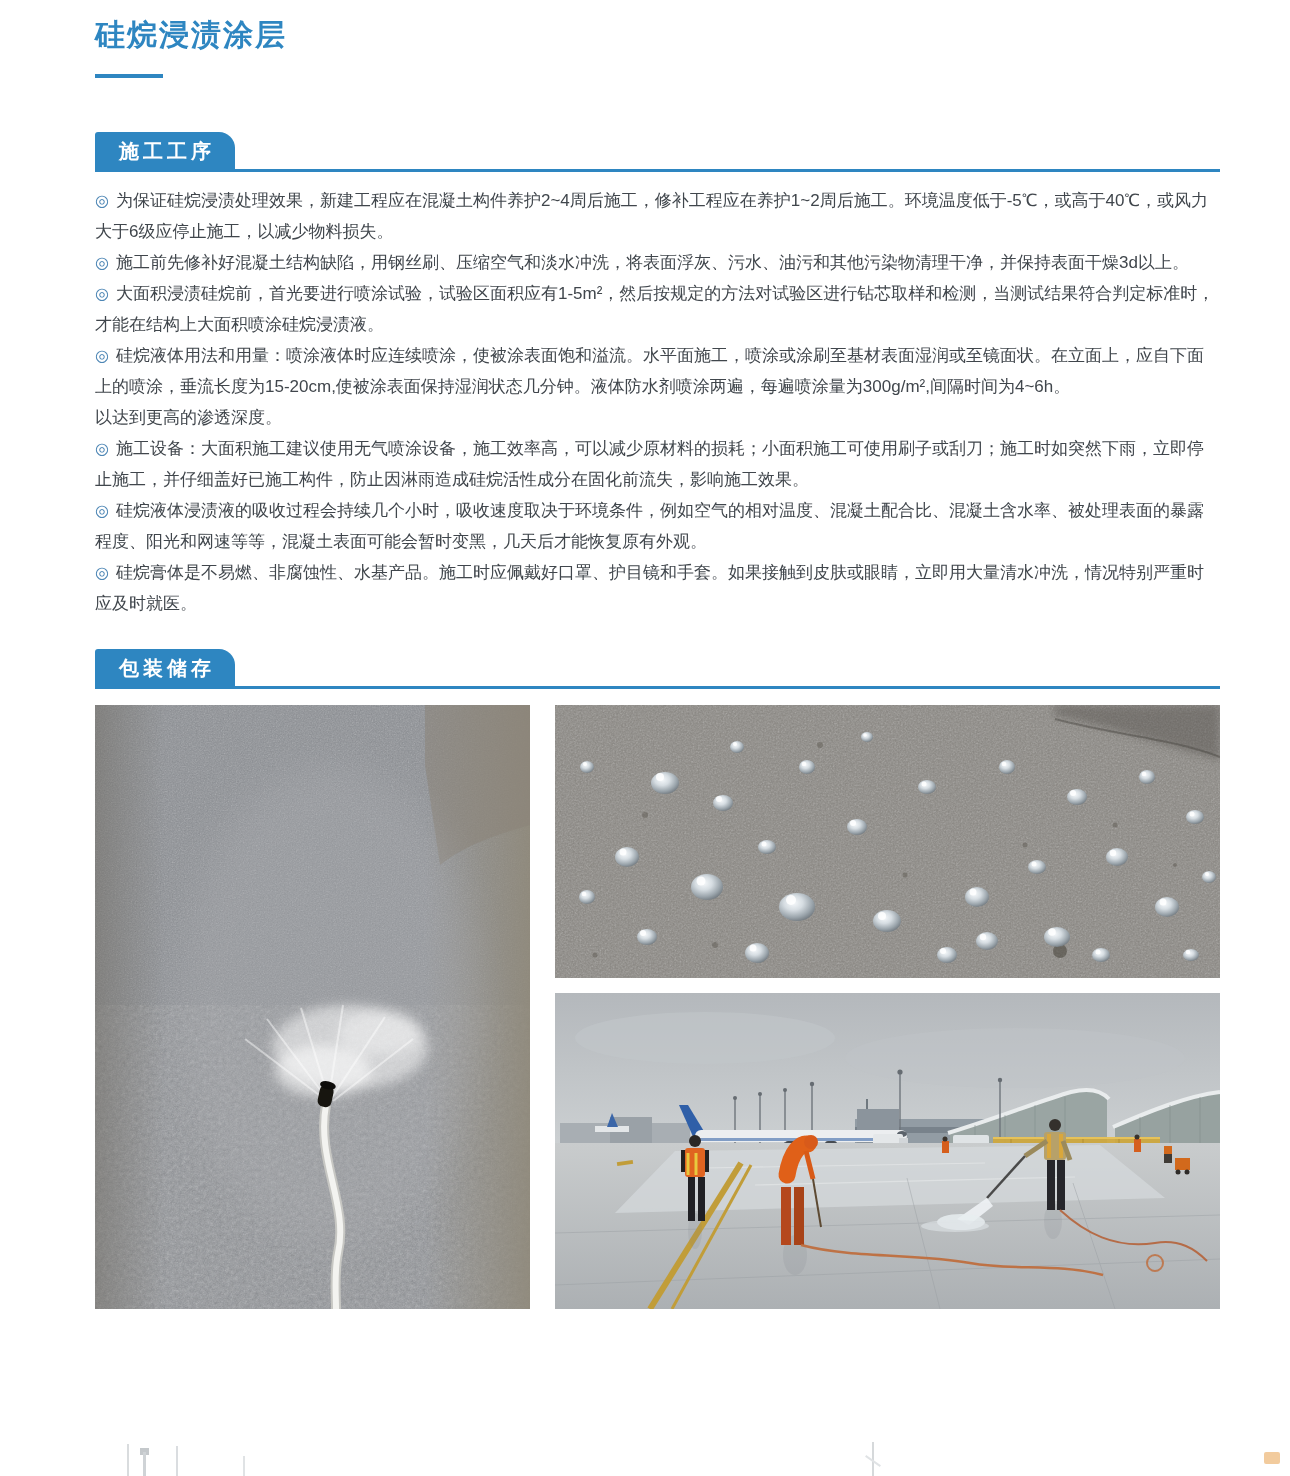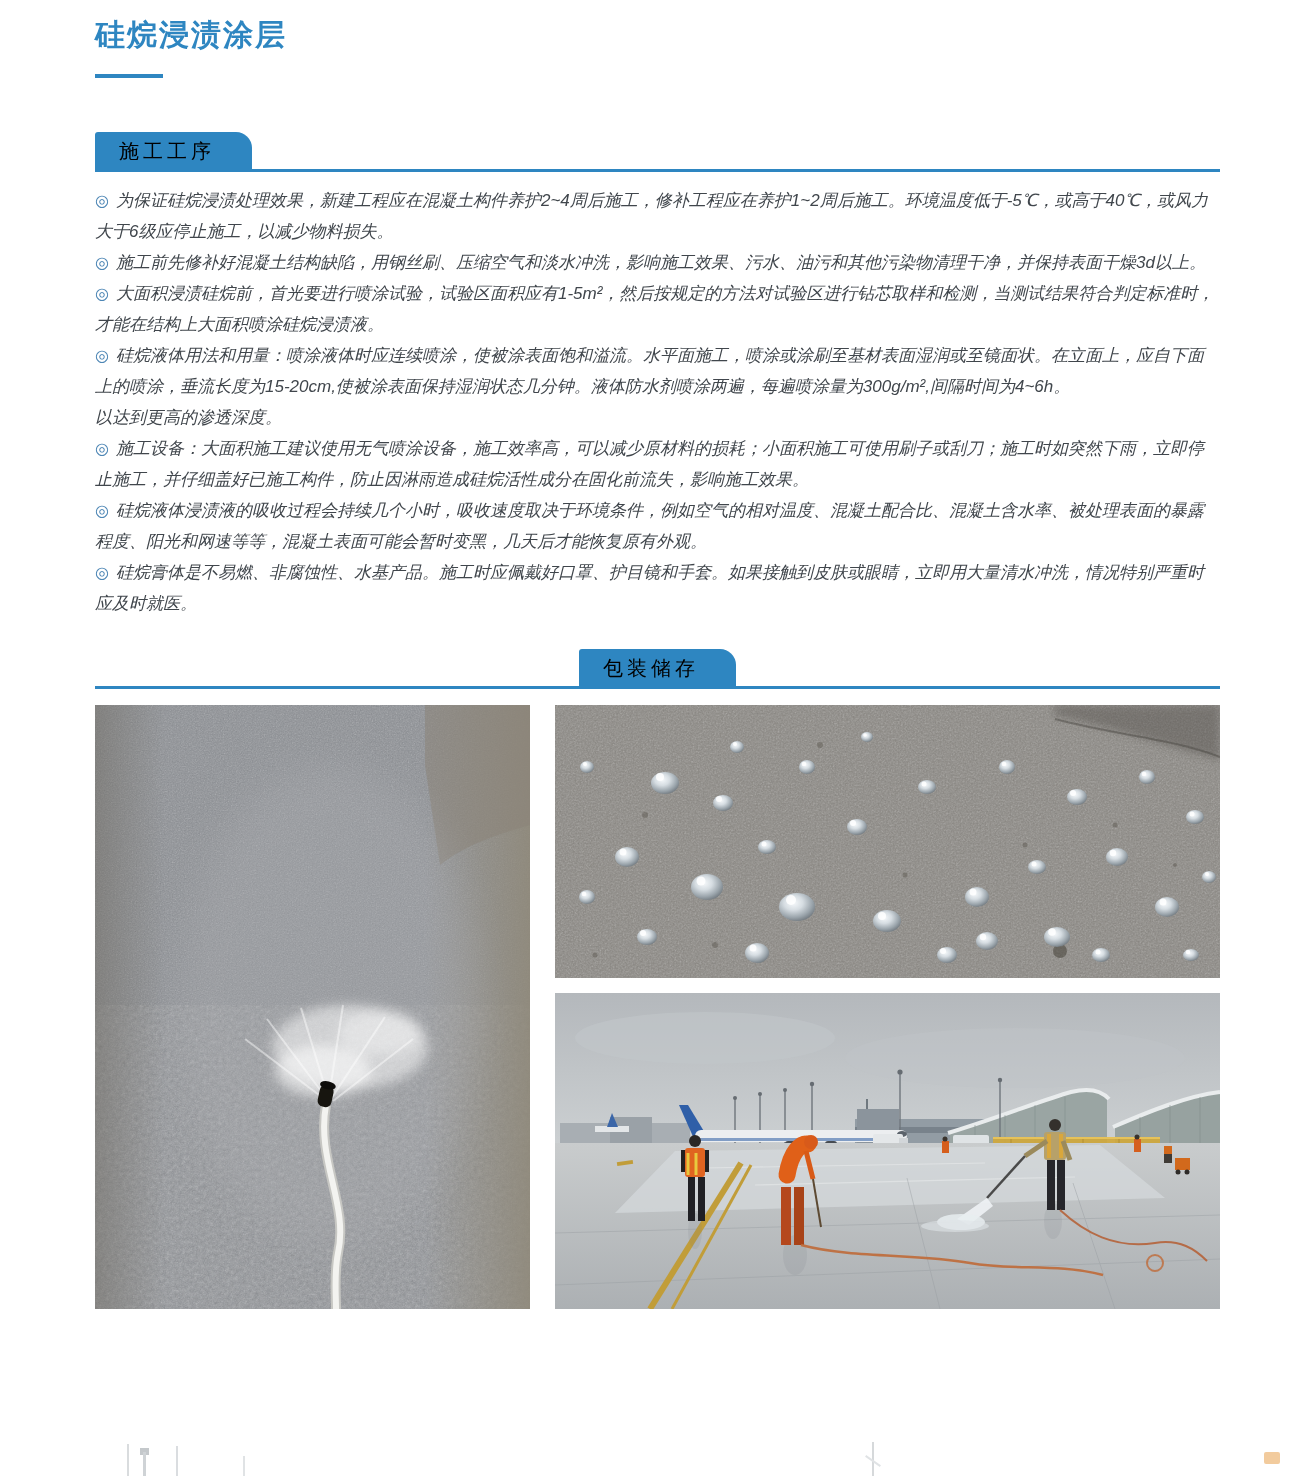--- a/index.html
+++ b/index.html
@@ -10,31 +10,31 @@
   .content { position:absolute; left:95px; top:0; width:1125px; }
 
   .doc-title {
     margin-top:16px; font-size:30px; font-weight:bold;
     color:#2e86c1; letter-spacing:2px; line-height:38px;
   }
   .title-underline { width:68px; height:4px; background:#2e86c1; margin-top:18px; }
 
   .section-bar { border-bottom:3px solid #2e86c1; line-height:0; }
   .section-tab {
-    display:inline-block; background:#2e86c1; color:#000000;
-    font-size:20px; font-weight:normal; letter-spacing:4px;
-    padding:8px 37px 7px 24px; border-radius:3px 16px 0 0; line-height:22px;
+    display:inline-block; background:#2e86c1; color:#ffffff;
+    font-size:20px; font-weight:bold; letter-spacing:4px;
+    padding:8px 20px 7px 24px; border-radius:3px 16px 0 0; line-height:22px;
   }
   .sec1 { margin-top:54px; }
-  .sec2 { margin-top:30px;text-align:center; }
+  .sec2 { margin-top:30px; }
 
   .bullets { margin-top:13px; }
   .bullet { margin:0; font-size:17px; line-height:31px; color:#40464c; }
   .glyph { color:#4d86b5; margin-right:7px; font-size:16px; }
-  .btext { white-space:pre-wrap;font-style:italic; }
+  .btext { white-space:pre-wrap; }
 
   .photos { display:flex; gap:25px; margin-top:16px; }
   .photo-col { display:flex; flex-direction:column; gap:15px; }
   .photo svg { display:block; }
 
   .ghost span { position:absolute; display:block; }
 </style>
 </head>
 <body>
 
@@ -43,21 +43,21 @@
 
     <h1 class="doc-title">硅烷浸渍涂层</h1>
     <div class="title-underline"></div>
 
     <div class="sec1">
       <div class="section-bar">
         <span class="section-tab">施工工序</span>
       </div>
       <div class="bullets">
         <p class="bullet"><span class="glyph">◎</span><span class="btext">为保证硅烷浸渍处理效果，新建工程应在混凝土构件养护2~4周后施工，修补工程应在养护1~2周后施工。环境温度低于-5℃，或高于40℃，或风力大于6级应停止施工，以减少物料损失。</span></p>
-        <p class="bullet"><span class="glyph">◎</span><span class="btext">施工前先修补好混凝土结构缺陷，用钢丝刷、压缩空气和淡水冲洗，影响施工效果、污水、油污和其他污染物清理干净，并保持表面干燥3d以上。</span></p>
+        <p class="bullet"><span class="glyph">◎</span><span class="btext">施工前先修补好混凝土结构缺陷，用钢丝刷、压缩空气和淡水冲洗，将表面浮灰、污水、油污和其他污染物清理干净，并保持表面干燥3d以上。</span></p>
         <p class="bullet"><span class="glyph">◎</span><span class="btext">大面积浸渍硅烷前，首光要进行喷涂试验，试验区面积应有1-5m²，然后按规定的方法对试验区进行钻芯取样和检测，当测试结果符合判定标准时，才能在结构上大面积喷涂硅烷浸渍液。</span></p>
         <p class="bullet"><span class="glyph">◎</span><span class="btext">硅烷液体用法和用量：喷涂液体时应连续喷涂，使被涂表面饱和溢流。水平面施工，喷涂或涂刷至基材表面湿润或至镜面状。在立面上，应自下面上的喷涂，垂流长度为15-20cm,使被涂表面保持湿润状态几分钟。液体防水剂喷涂两遍，每遍喷涂量为300g/m²,间隔时间为4~6h。
 以达到更高的渗透深度。</span></p>
         <p class="bullet"><span class="glyph">◎</span><span class="btext">施工设备：大面积施工建议使用无气喷涂设备，施工效率高，可以减少原材料的损耗；小面积施工可使用刷子或刮刀；施工时如突然下雨，立即停止施工，并仔细盖好已施工构件，防止因淋雨造成硅烷活性成分在固化前流失，影响施工效果。</span></p>
         <p class="bullet"><span class="glyph">◎</span><span class="btext">硅烷液体浸渍液的吸收过程会持续几个小时，吸收速度取决于环境条件，例如空气的相对温度、混凝土配合比、混凝土含水率、被处理表面的暴露程度、阳光和网速等等，混凝土表面可能会暂时变黑，几天后才能恢复原有外观。</span></p>
         <p class="bullet"><span class="glyph">◎</span><span class="btext">硅烷膏体是不易燃、非腐蚀性、水基产品。施工时应佩戴好口罩、护目镜和手套。如果接触到皮肤或眼睛，立即用大量清水冲洗，情况特别严重时应及时就医。</span></p>
       </div>
     </div>
 
     <div class="sec2">

